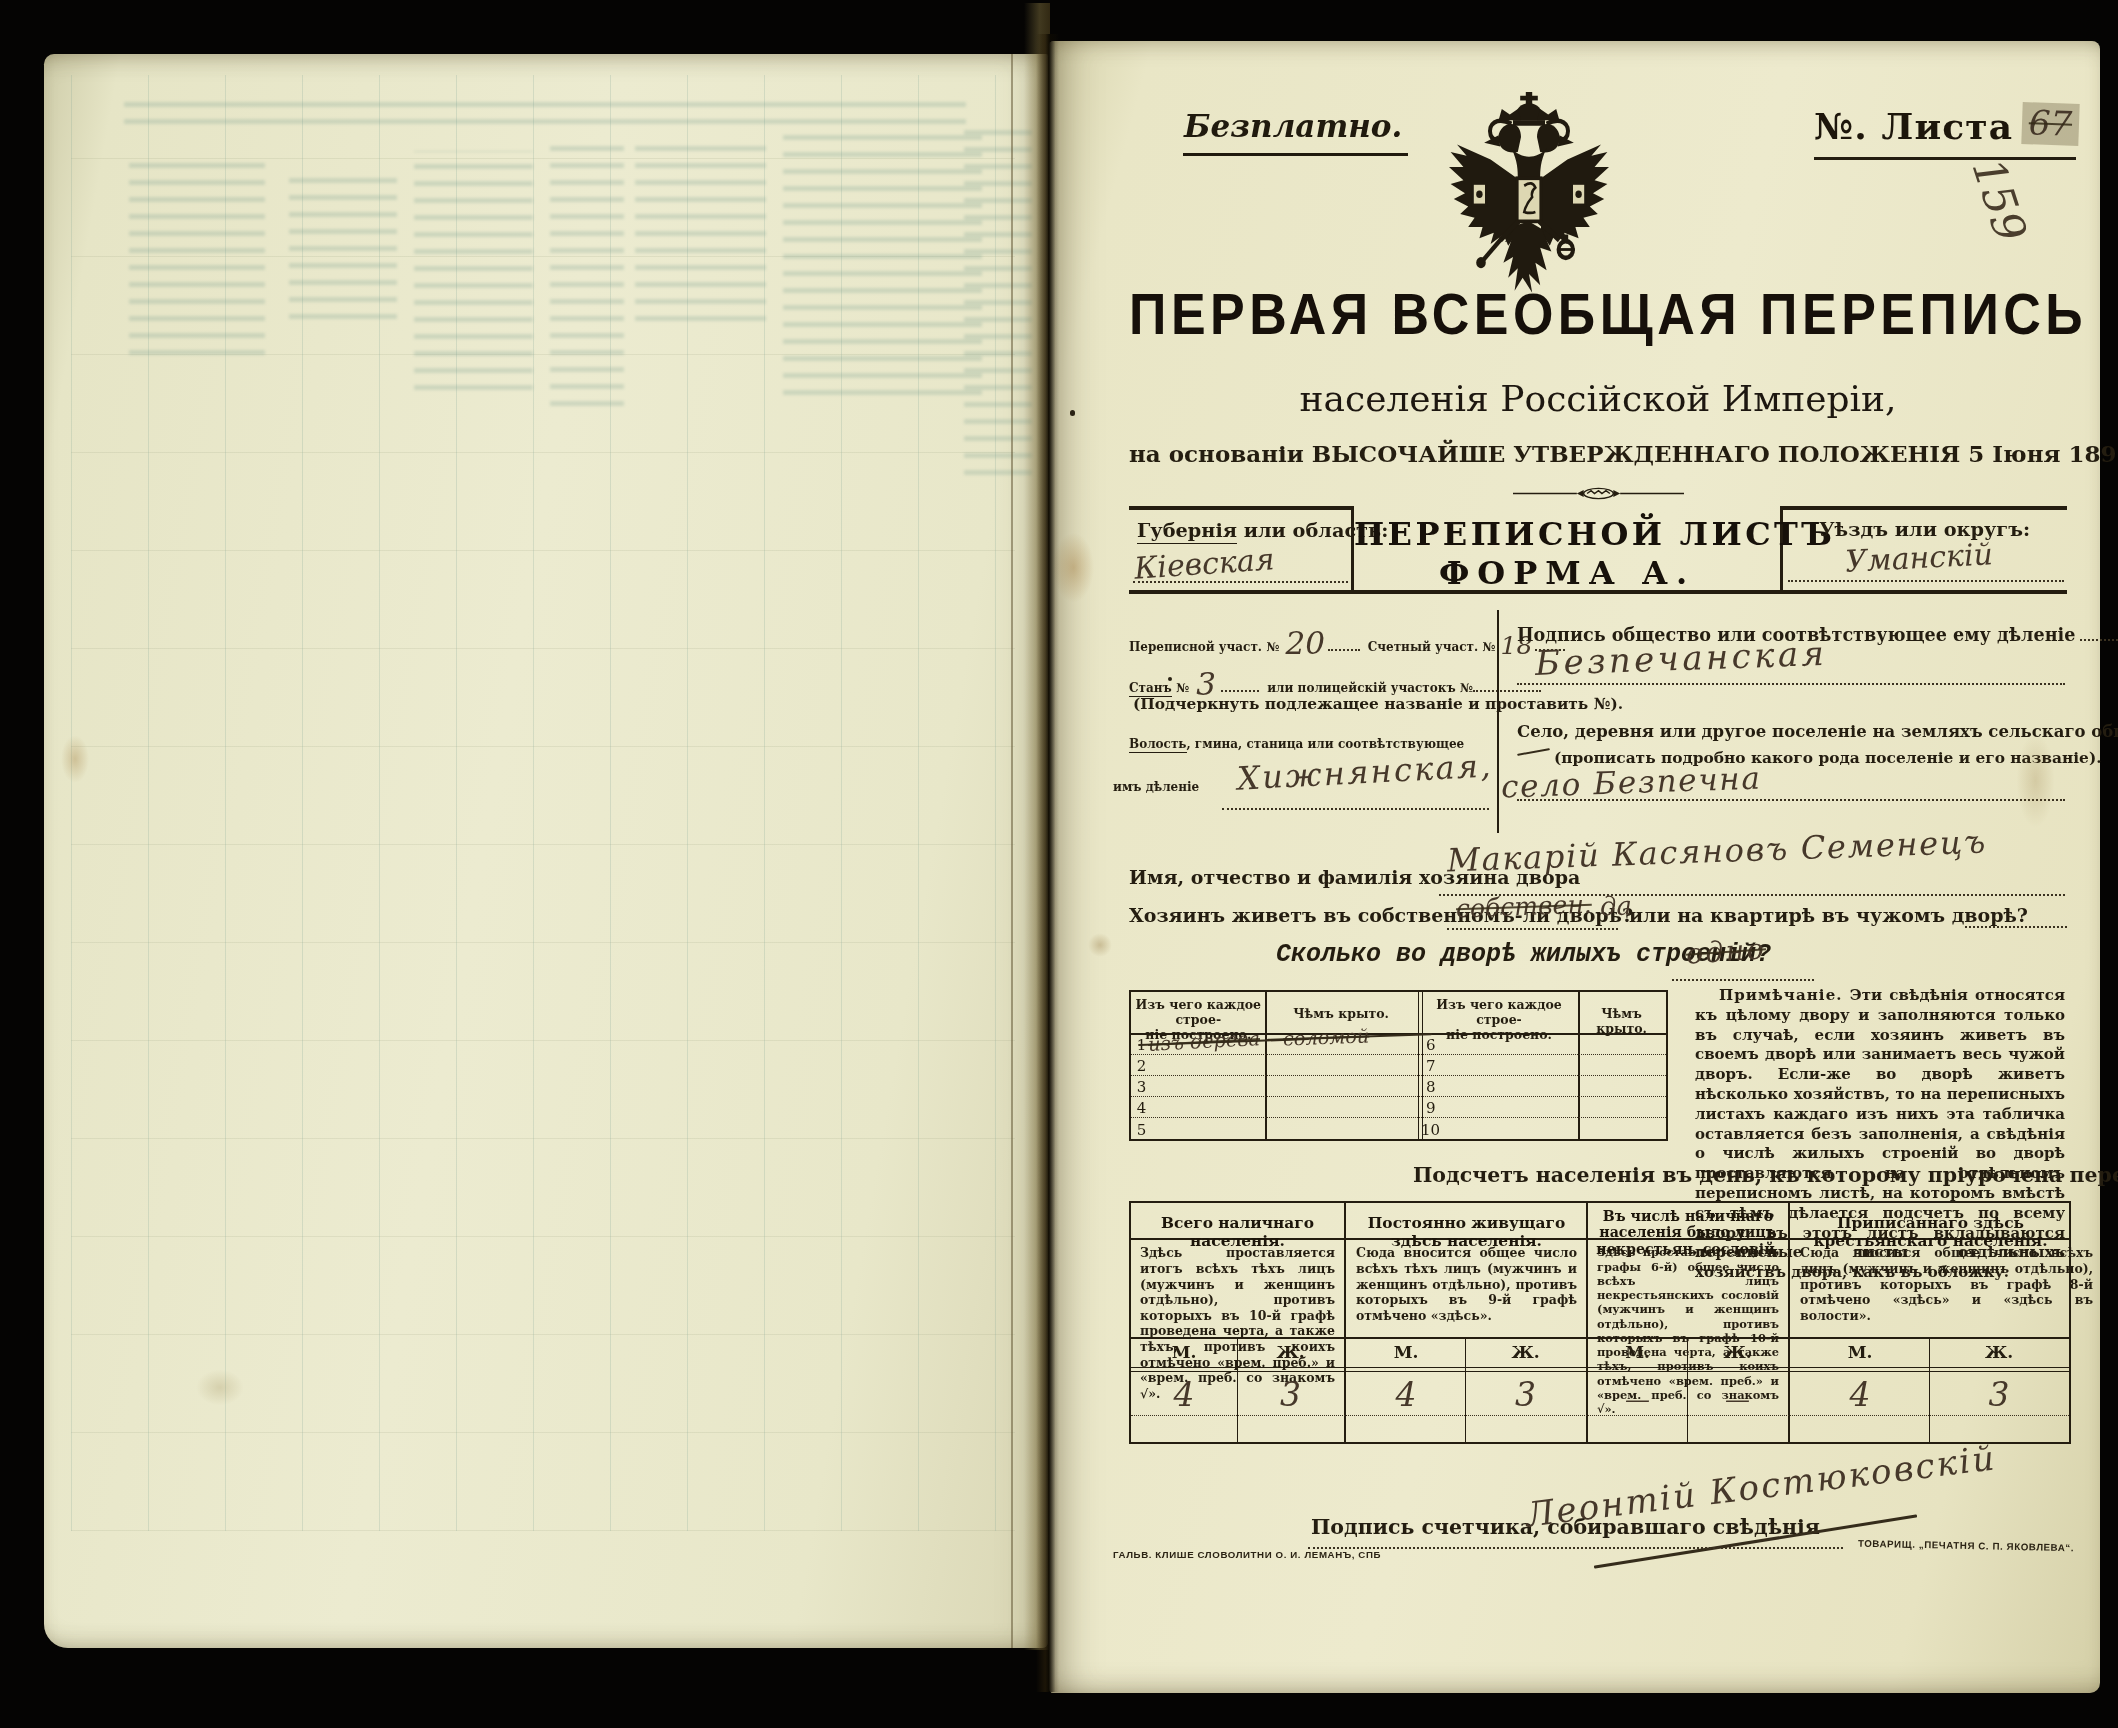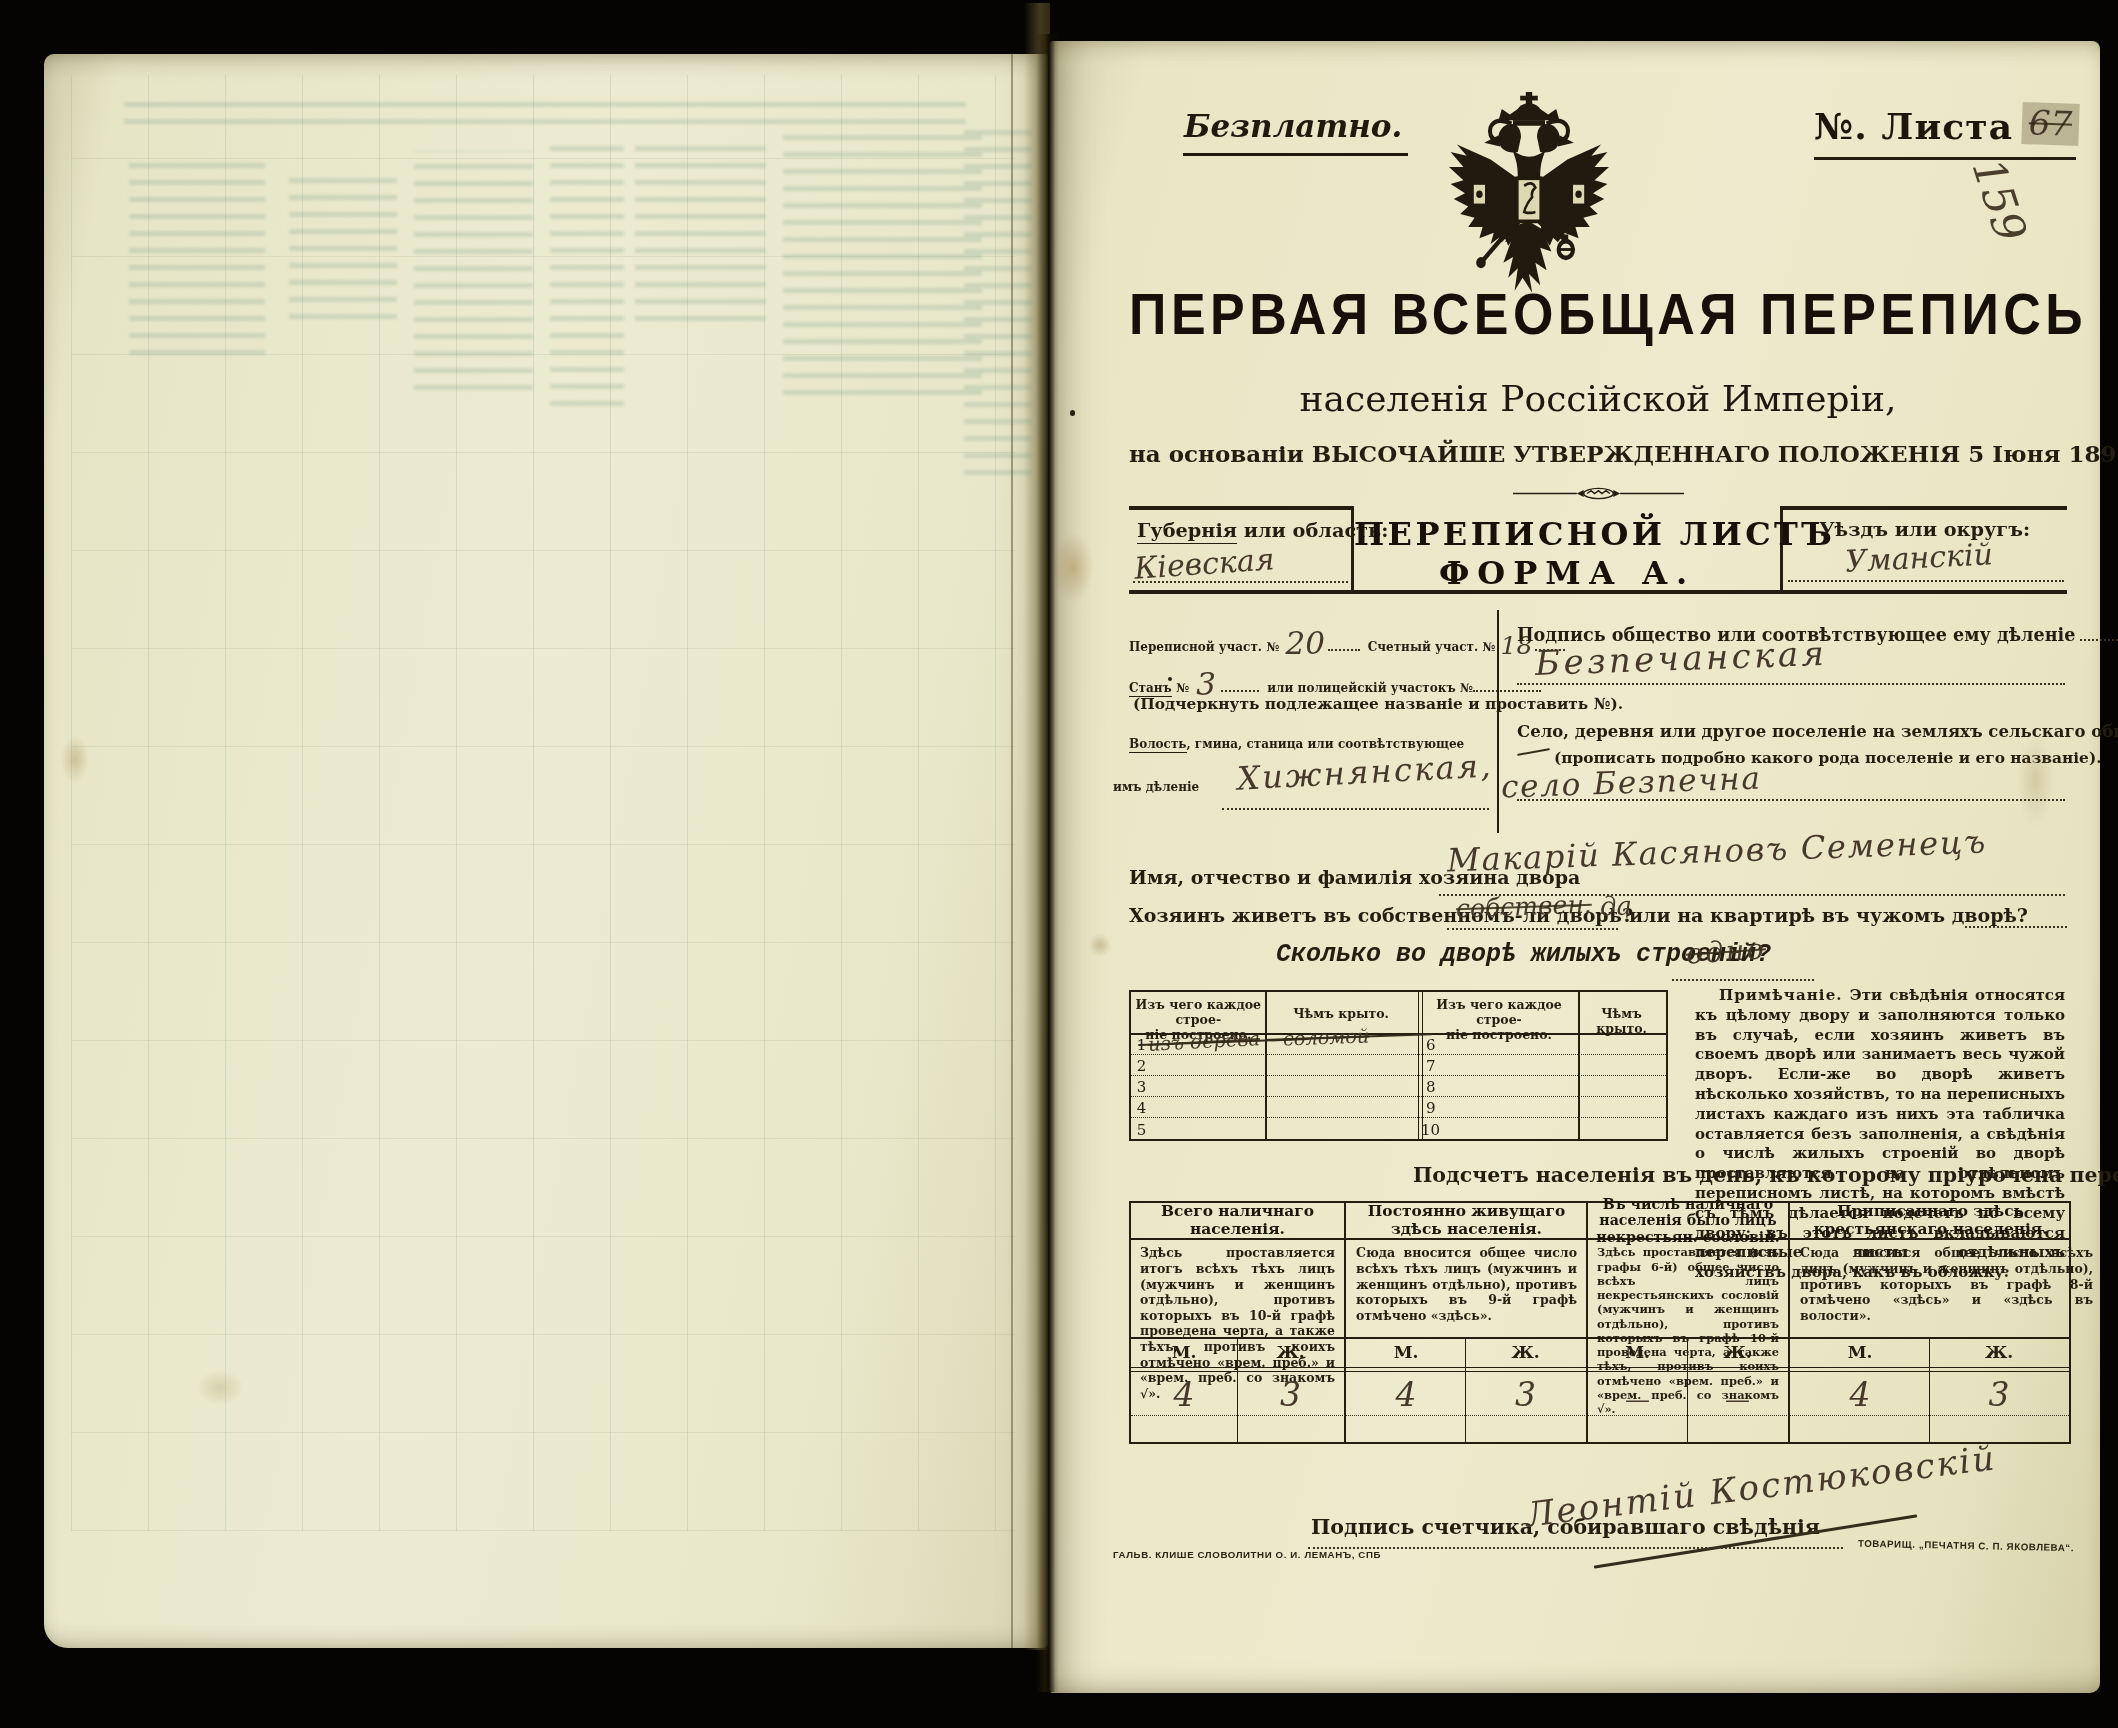--- a/index.html
+++ b/index.html
@@ -46,21 +46,21 @@
   .noteBlock{width:370px;font-weight:bold;font-size:15px;line-height:1.32;color:#241d10;text-align:justify;}
   .noteTitle{letter-spacing:1.1px;padding-left:24px;}
   .btbl{border:2.3px solid #241d10;}
   .btbl .vline{position:absolute;top:0;bottom:0;background:#241d10;width:1.7px;}
   .btbl .vdouble{position:absolute;top:0;bottom:0;width:2.8px;border-left:1.7px solid #241d10;border-right:1.7px solid #241d10;}
   .btbl .hdr{position:absolute;text-align:center;font-weight:bold;font-size:12.5px;line-height:1.22;color:#241d10;}
   .btbl .rn{position:absolute;font-size:15px;color:#241d10;}
   .btblDot{position:absolute;left:0;right:0;border-bottom:1.7px dotted #3a3120;}
   .stbl{border:2.8px solid #241d10;}
   .stbl .gv{position:absolute;top:0;bottom:0;width:2.3px;background:#241d10;}
-  .stbl .tcell{position:absolute;top:0;height:35px;display:flex;align-items:center;justify-content:center;
+  .stbl .tcell{position:absolute;top:12px;height:35px;display:flex;align-items:center;justify-content:center;
                text-align:center;font-weight:bold;font-size:15.4px;line-height:1.15;color:#1d160b;padding:0 4.5px;box-sizing:border-box;}
   .stbl .dcell{position:absolute;top:40px;height:91px;font-size:12.5px;line-height:1.25;color:#241d10;
                text-align:justify;padding:2.3px 9px;box-sizing:border-box;font-weight:bold;}
   .stbl .mzh{position:absolute;top:136px;height:25px;display:flex;align-items:center;justify-content:center;
              font-weight:bold;font-size:17px;color:#241d10;}
   .stbl .val{position:absolute;top:171px;height:40px;display:flex;align-items:flex-end;justify-content:center;}
   .stbl .val .hw{font-size:33px;}
   .sigLbl{font-weight:bold;font-size:20.5px;}
   .credit{font-family:"Liberation Sans","DejaVu Sans",sans-serif;font-weight:bold;font-size:9.7px;
           letter-spacing:0.6px;color:#2b2314;white-space:nowrap;}

